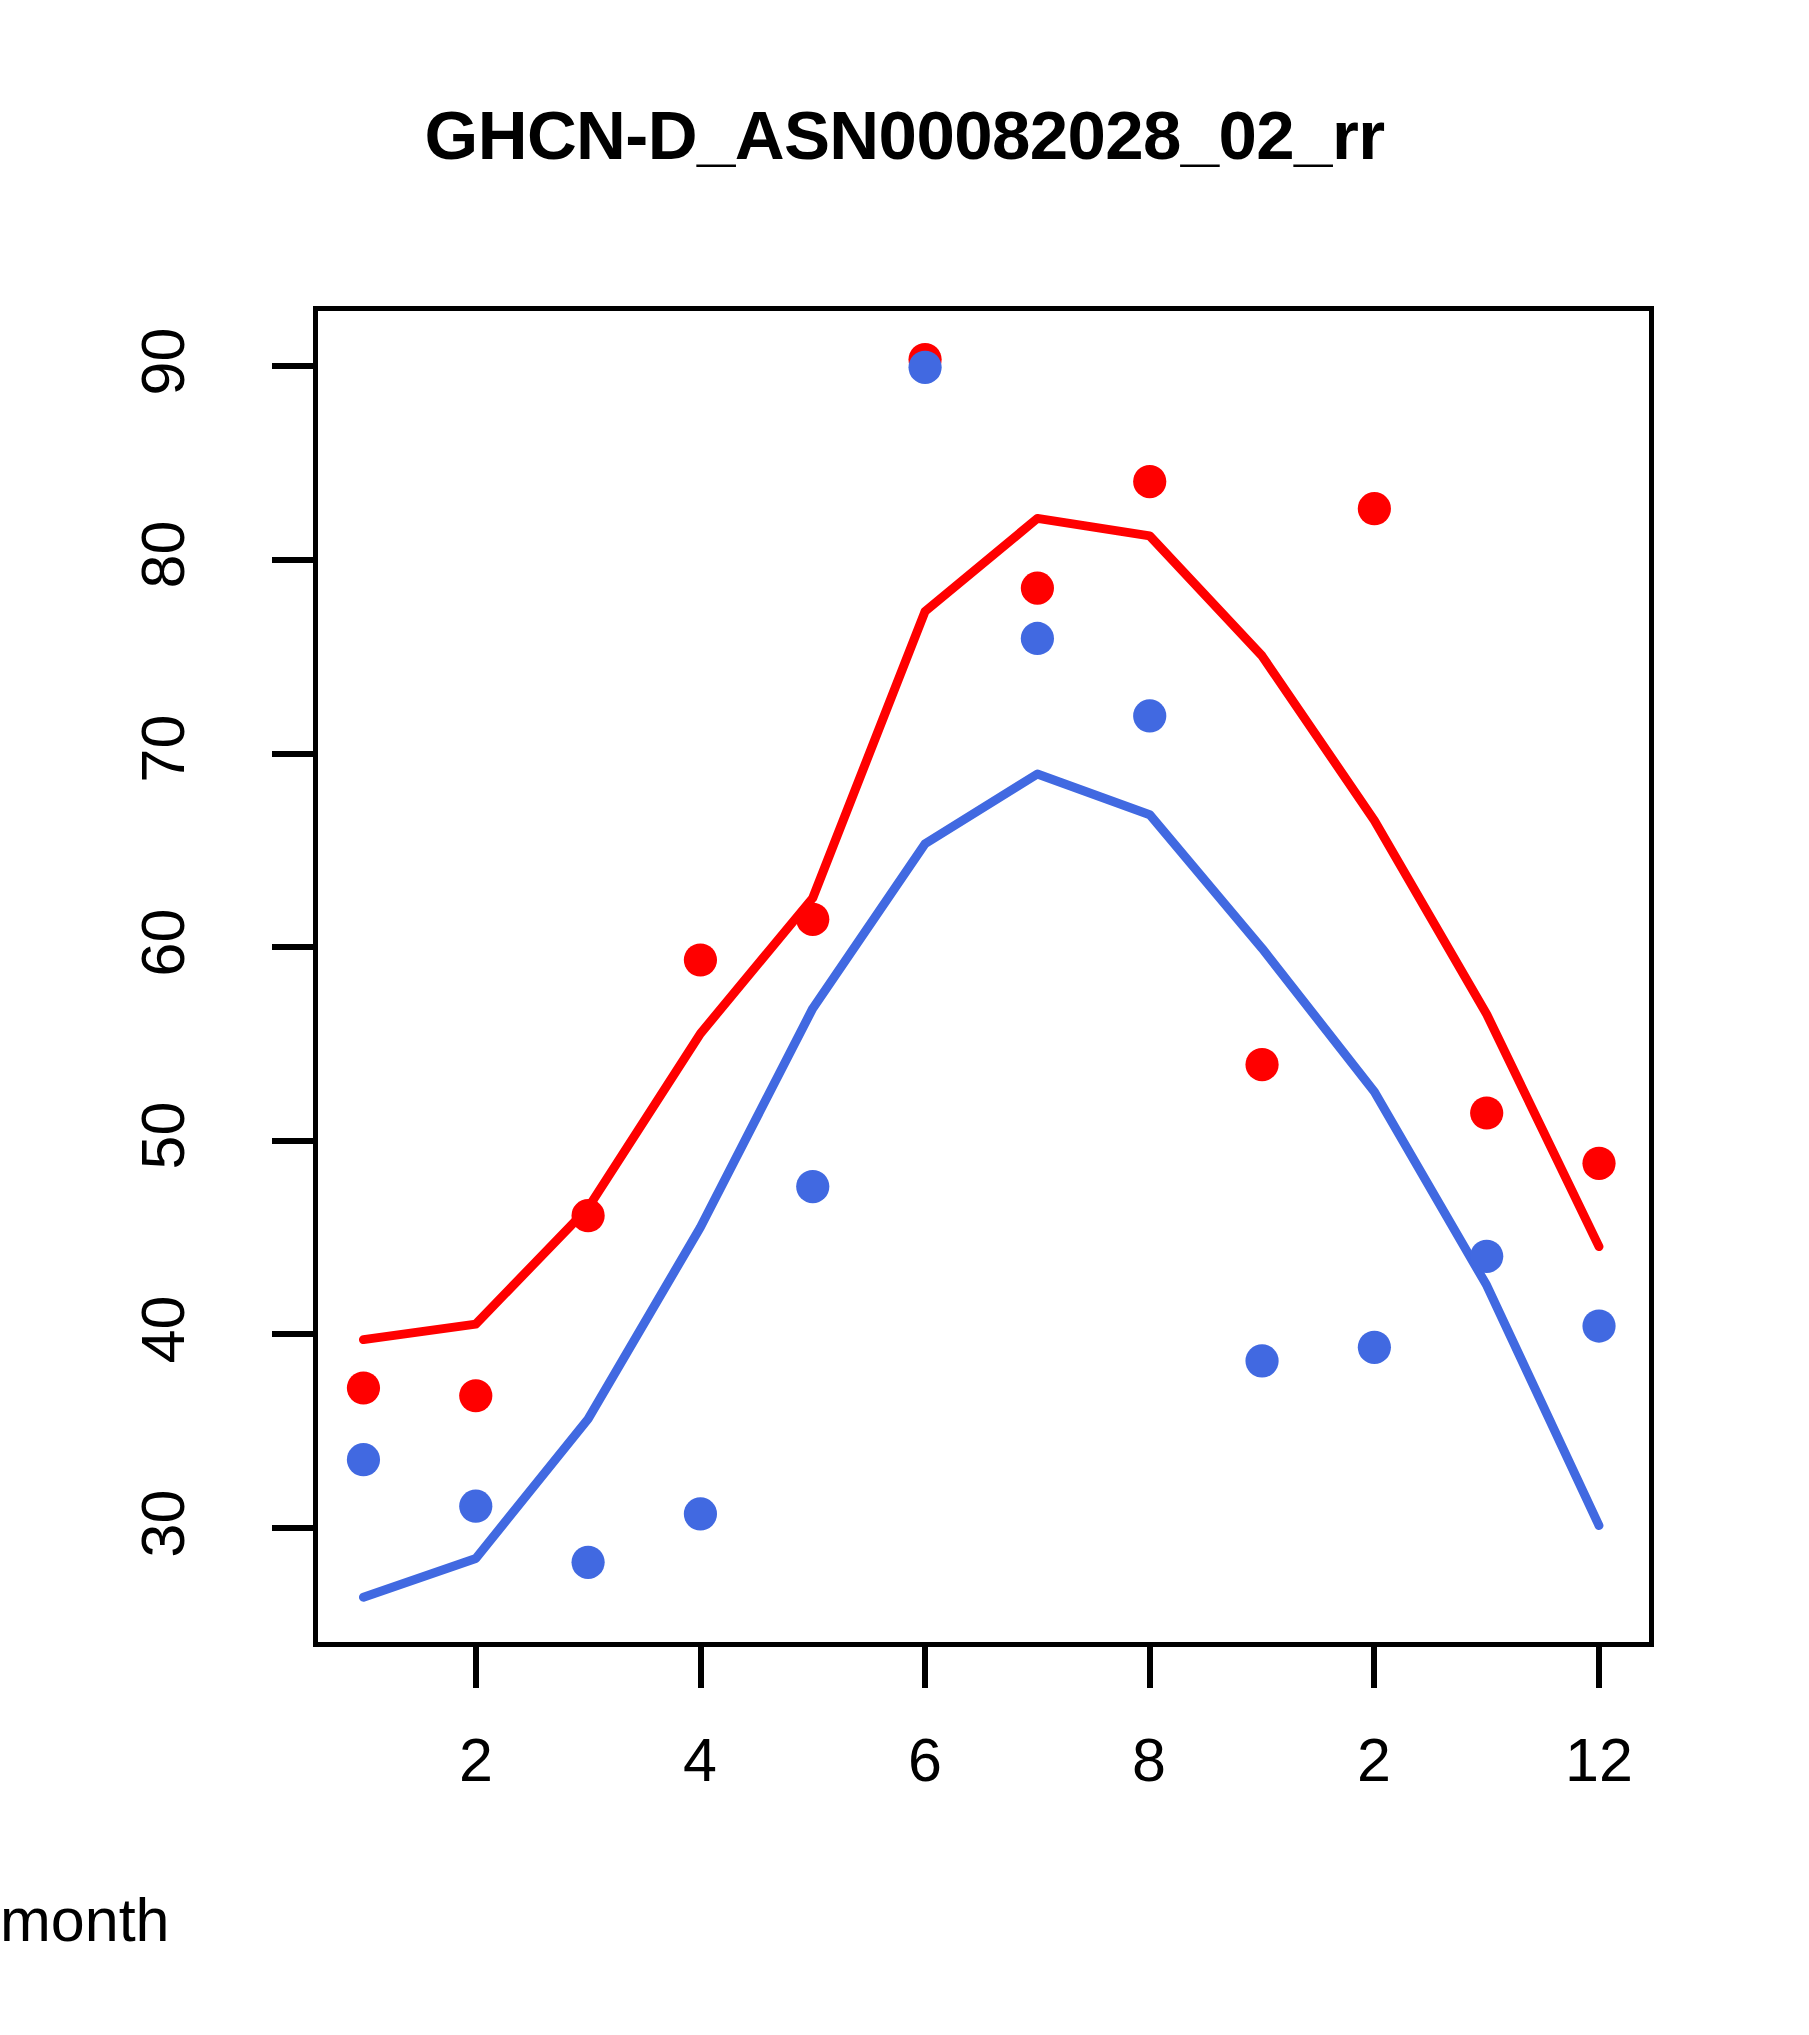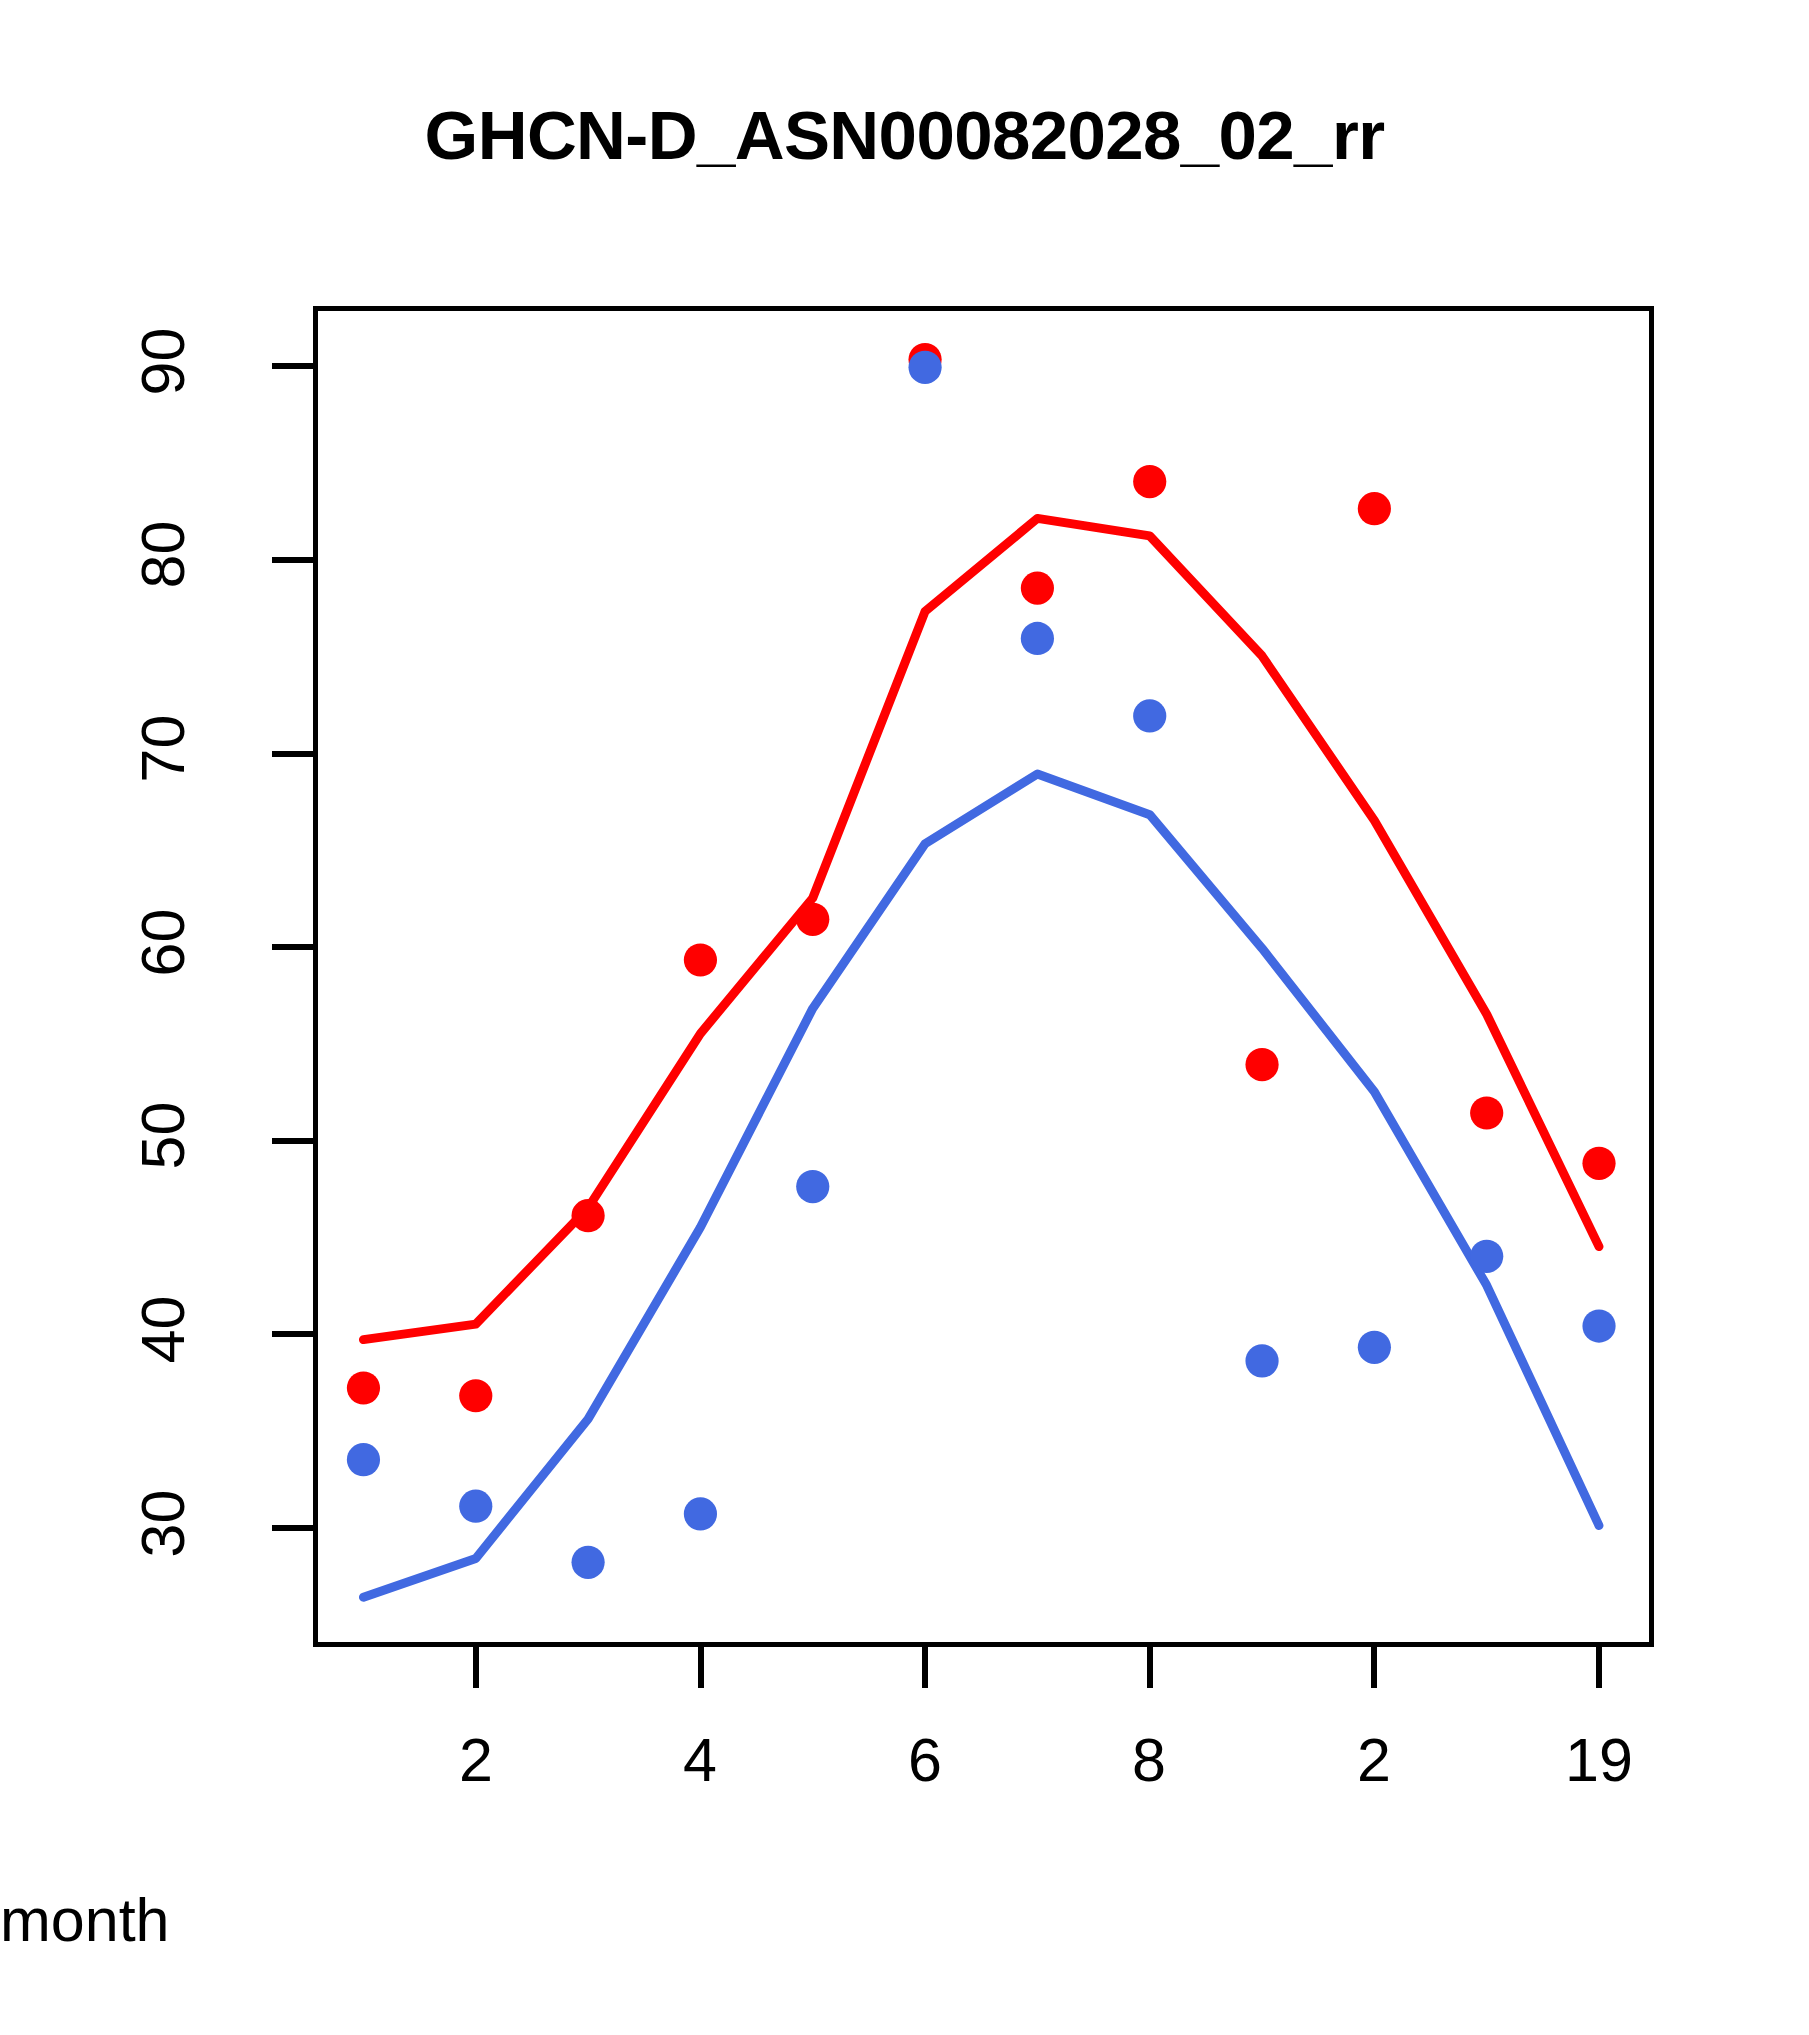--- a/index.html
+++ b/index.html
@@ -152,21 +152,21 @@
       <div class="x-tick-label" style="left: 476px; top: 1730px;">2</div>
       <div class="x-tick-mark" style="left: 698px; top: 1647px;"></div>
       <div class="x-tick-label" style="left: 700px; top: 1730px;">4</div>
       <div class="x-tick-mark" style="left: 922px; top: 1647px;"></div>
       <div class="x-tick-label" style="left: 925px; top: 1730px;">6</div>
       <div class="x-tick-mark" style="left: 1147px; top: 1647px;"></div>
       <div class="x-tick-label" style="left: 1149px; top: 1730px;">8</div>
       <div class="x-tick-mark" style="left: 1371px; top: 1647px;"></div>
       <div class="x-tick-label" style="left: 1374px; top: 1730px;">2</div>
       <div class="x-tick-mark" style="left: 1596px; top: 1647px;"></div>
-      <div class="x-tick-label" style="left: 1599px; top: 1730px;">19</div>
+      <div class="x-tick-label" style="left: 1599px; top: 1730px;">12</div>
     </div>
 
   <div id="plot-area">
     <div id="plot-frame"></div>
     <svg id="plot-svg" viewBox="0 0 2100 2100" preserveAspectRatio="none">
         <polyline points="79,1618.5990000000002 254.89999999999998,1594.335 430.79999999999995,1412.355 606.7,1139.385 782.5999999999999,927.0749999999998 958.5,478.19100000000003 1134.4,332.6070000000002 1310.3,359.9039999999999 1486.2,547.95 1662.1000000000004,805.7550000000001 1838,1109.0549999999998 2013.9,1473.0149999999999" fill="none" stroke="#FF0000" stroke-width="14" stroke-linejoin="round" stroke-linecap="round"></polyline>
         <polyline points="79,2021.9879999999998 254.89999999999998,1961.328 430.79999999999995,1742.9519999999998 606.7,1442.685 782.5999999999999,1099.9560000000001 958.5,842.1510000000001 1134.4,732.9629999999997 1310.3,796.656 1486.2,1005.933 1662.1000000000004,1230.375 1838,1533.675 2013.9,1909.7669999999998" fill="none" stroke="#4169E1" stroke-width="14" stroke-linejoin="round" stroke-linecap="round"></polyline>
         <g>
           <circle cx="79" cy="1694.424" r="26" fill="#FF0000"></circle>
           <circle cx="254.89999999999998" cy="1706.556" r="26" fill="#FF0000"></circle>

